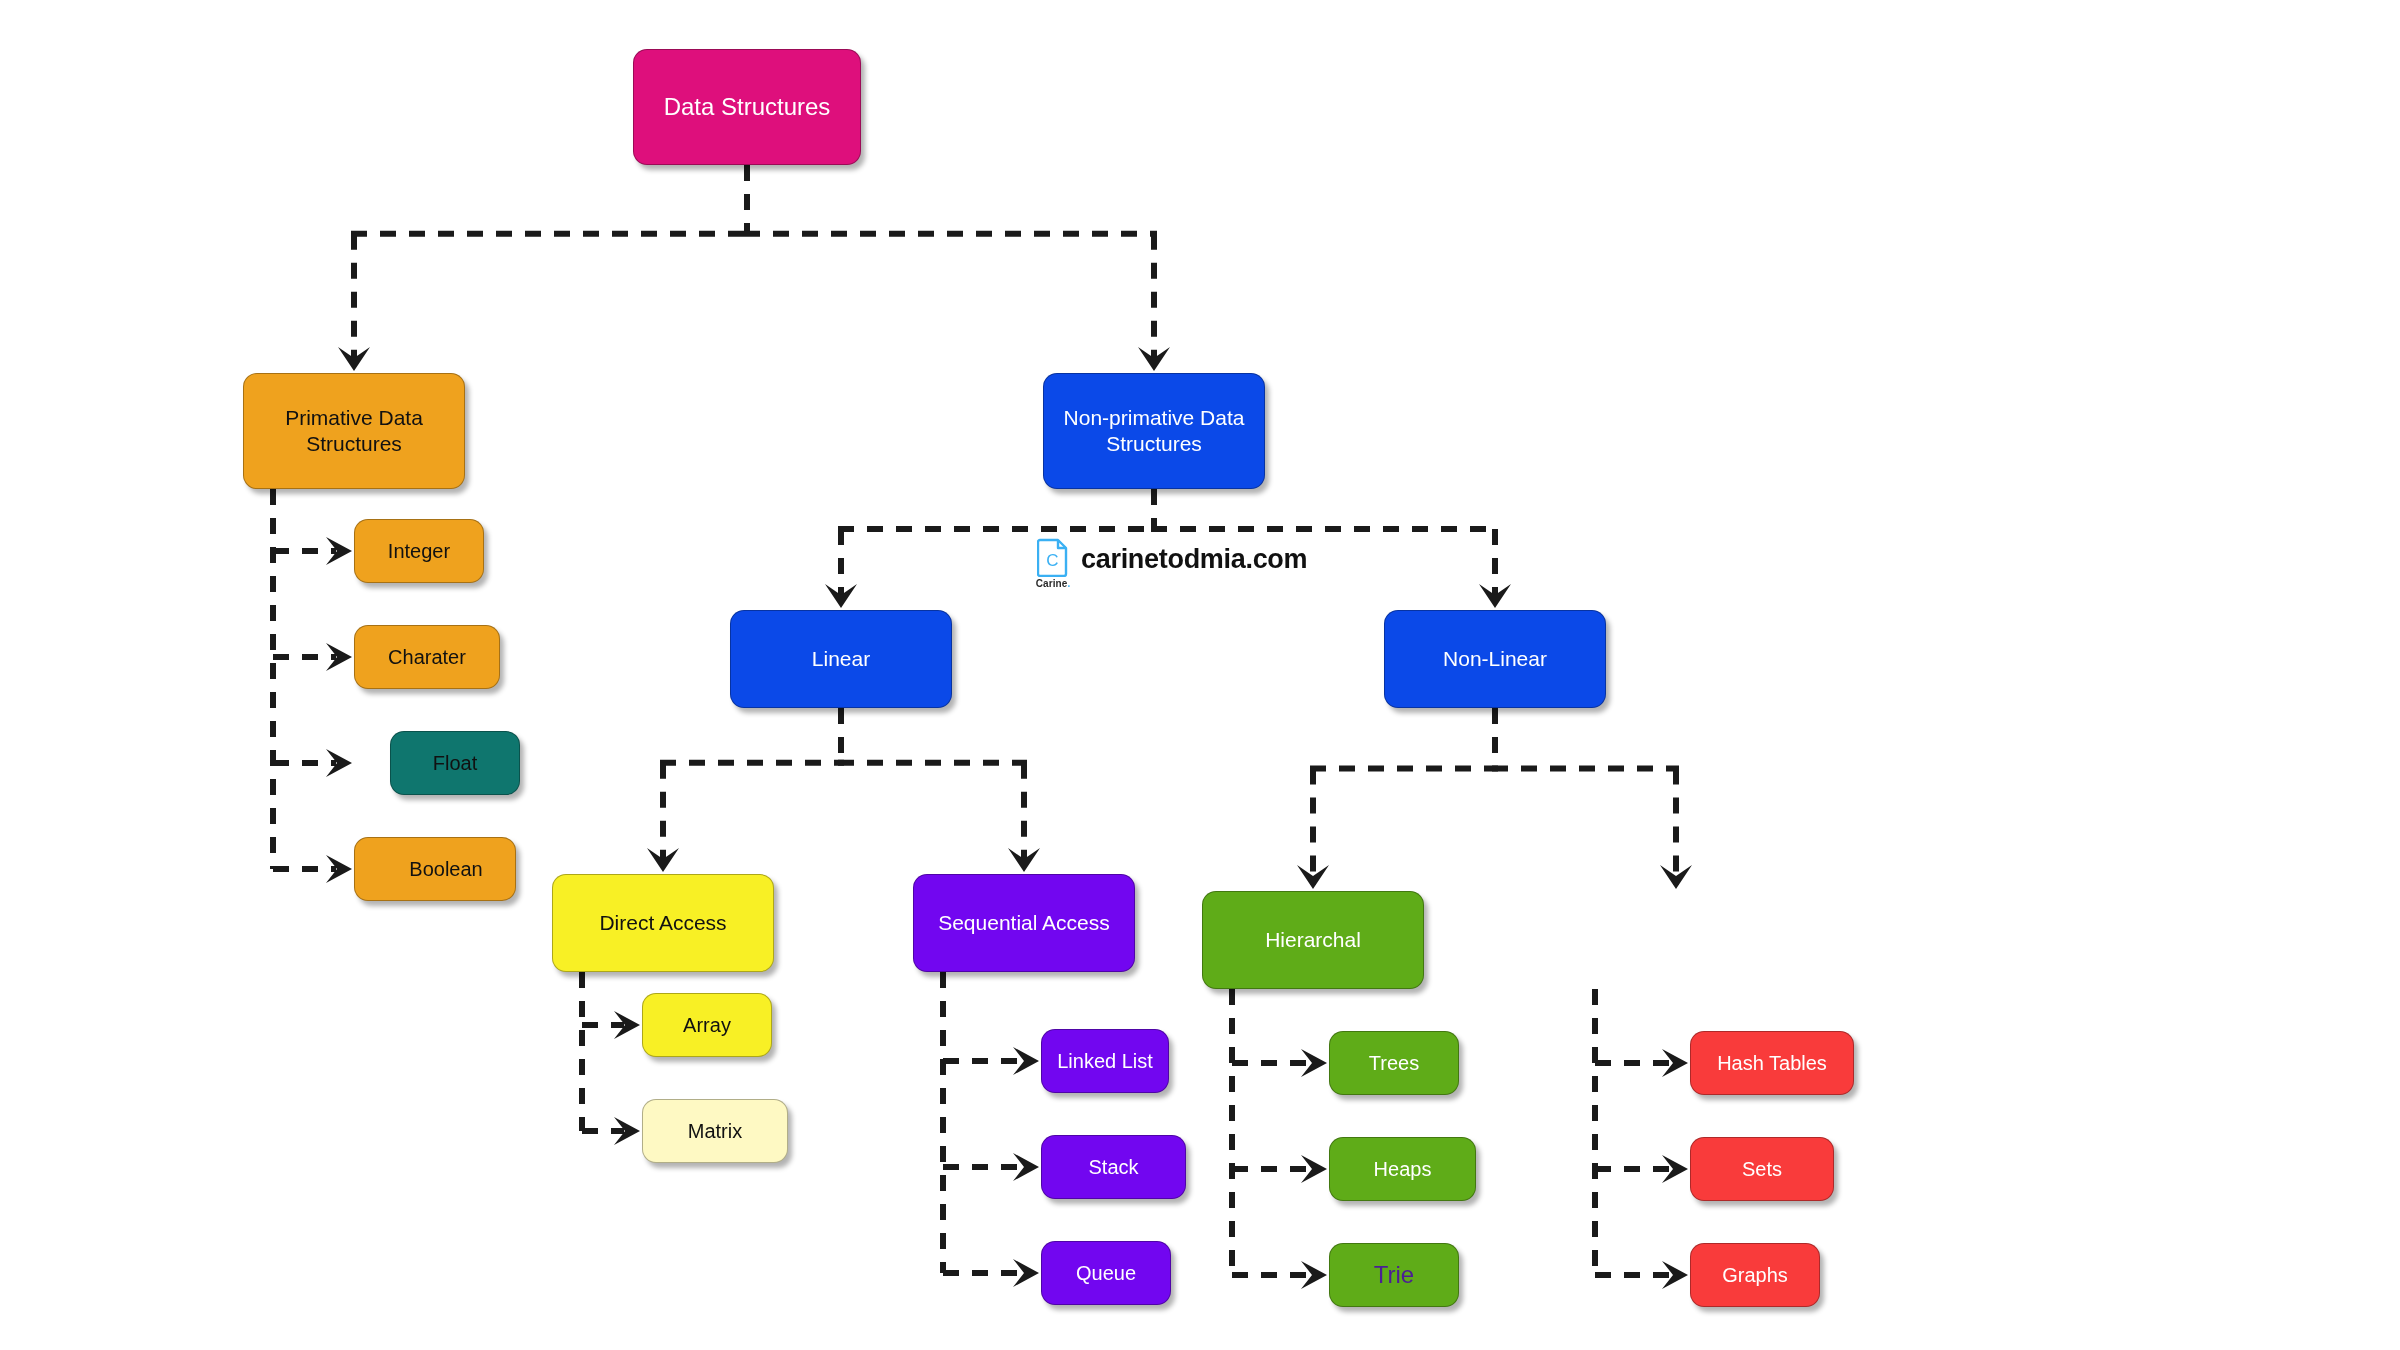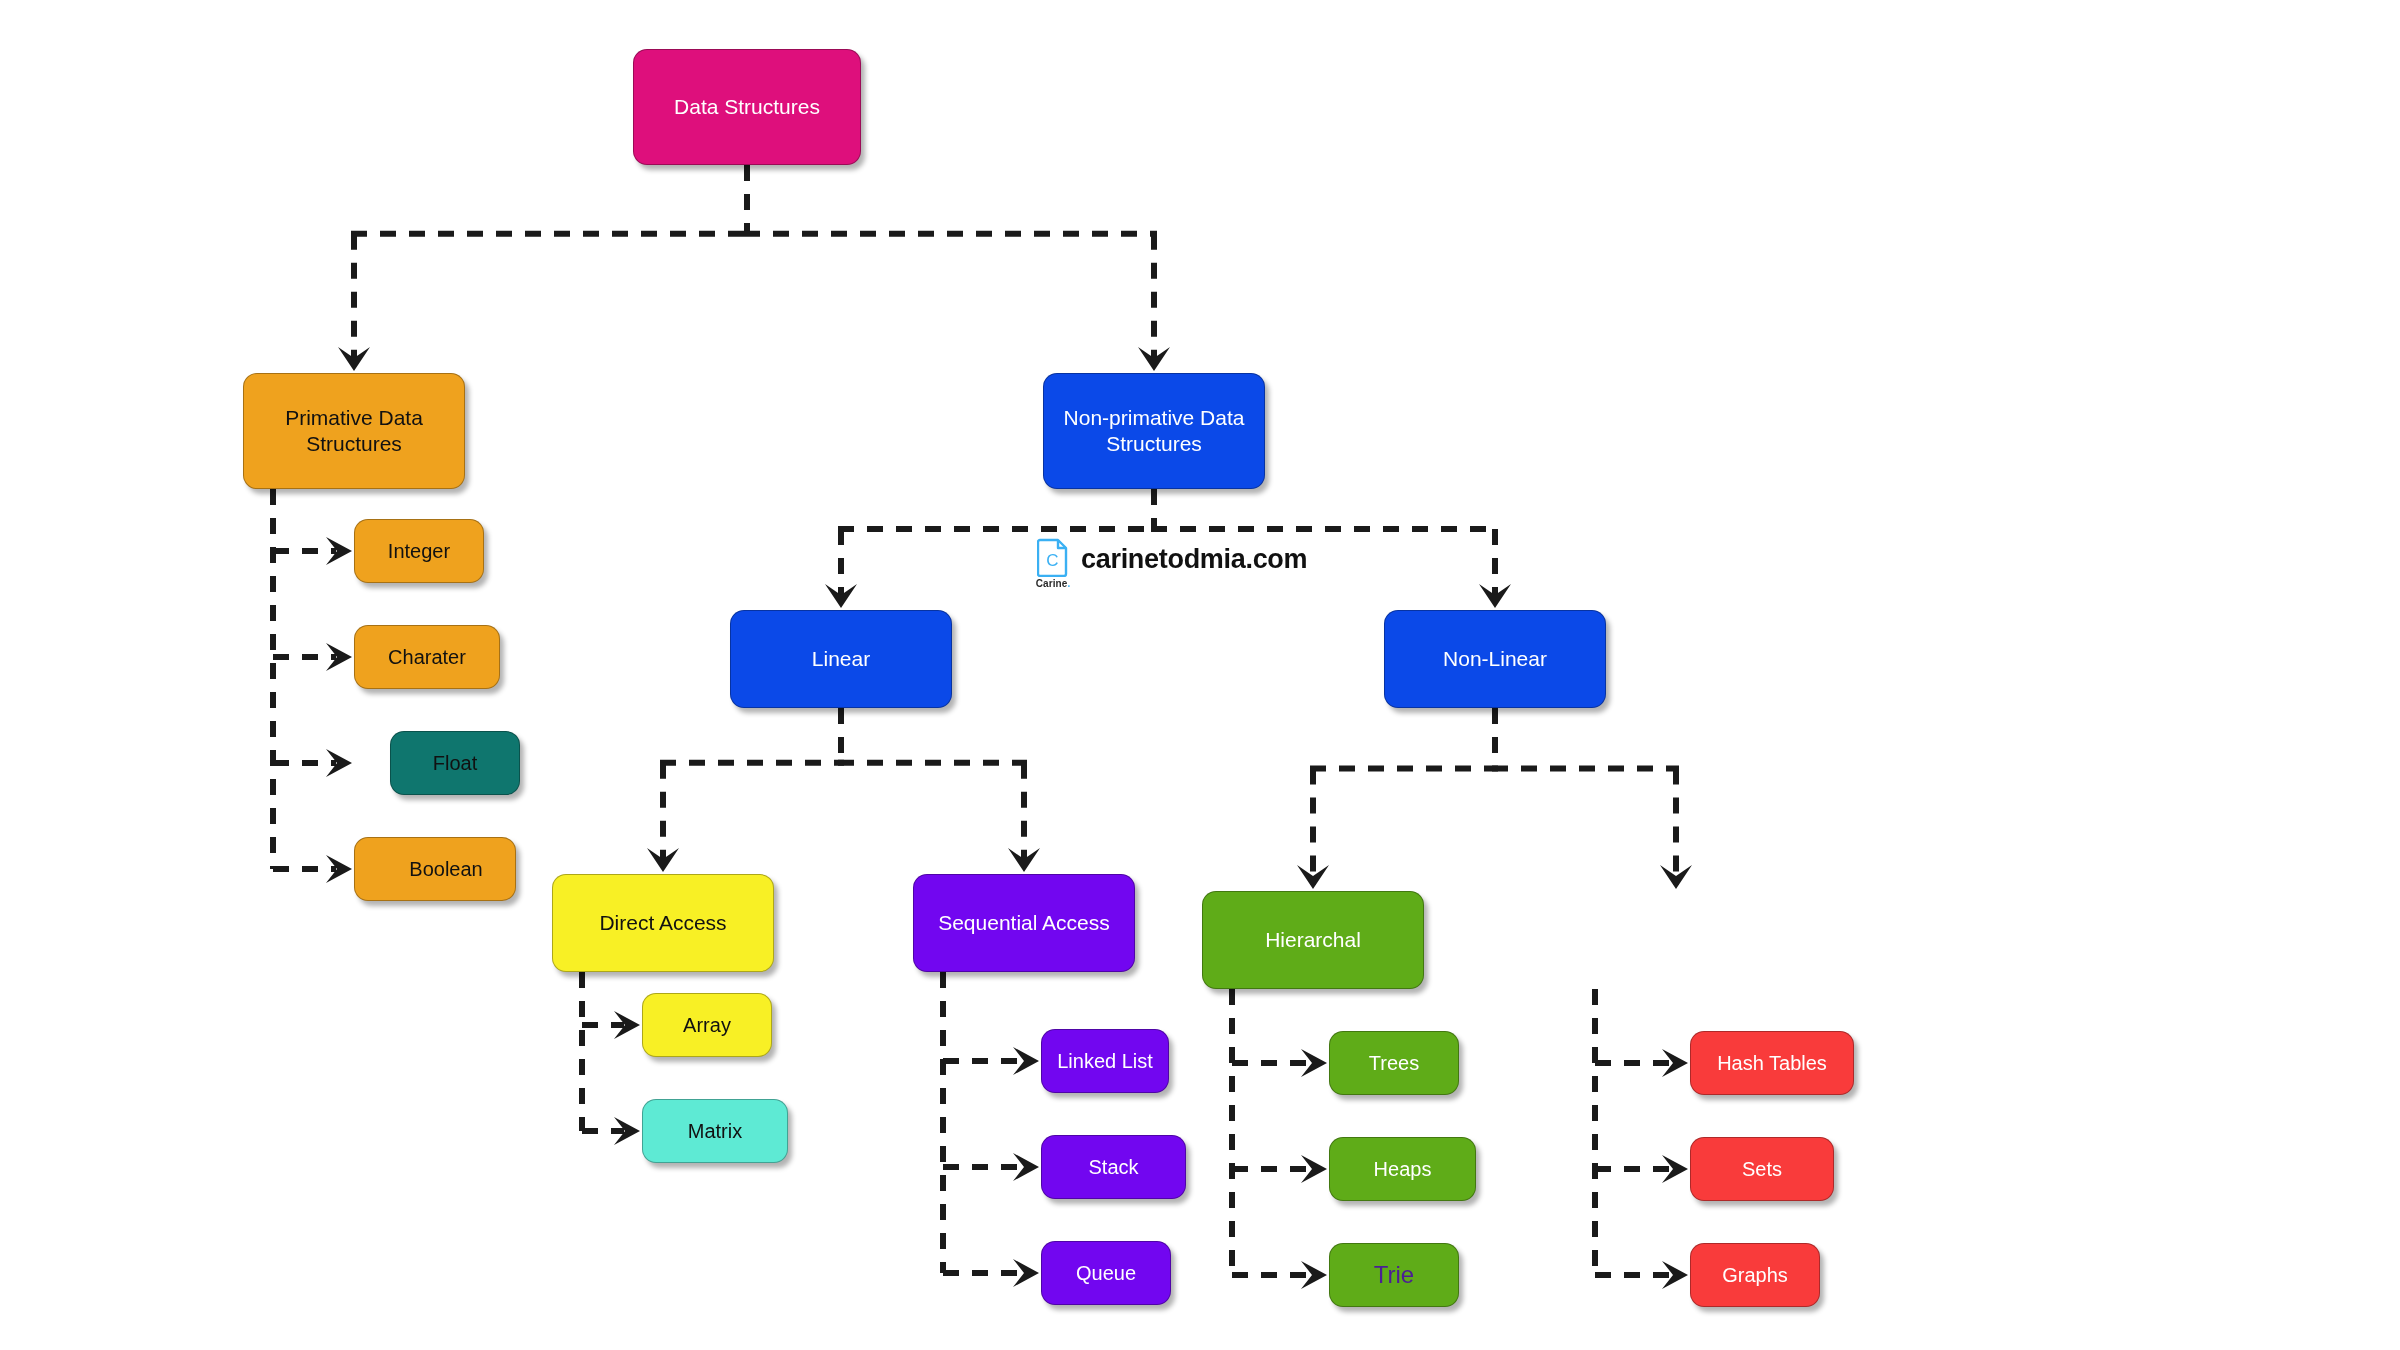--- a/index.html
+++ b/index.html
@@ -164,36 +164,36 @@
       <line x1="1595" y1="1063" x2="1672" y2="1063" stroke="#1a1a1a" stroke-width="6" stroke-dasharray="16 13" stroke-linecap="butt"></line>
       <path d="M 1662 1049 L 1688 1063 L 1662 1077 L 1673 1063 Z" fill="#1a1a1a"></path>
       <line x1="1595" y1="989" x2="1595" y2="1169" stroke="#1a1a1a" stroke-width="6" stroke-dasharray="16 13" stroke-linecap="butt"></line>
       <line x1="1595" y1="1169" x2="1672" y2="1169" stroke="#1a1a1a" stroke-width="6" stroke-dasharray="16 13" stroke-linecap="butt"></line>
       <path d="M 1662 1155 L 1688 1169 L 1662 1183 L 1673 1169 Z" fill="#1a1a1a"></path>
       <line x1="1595" y1="989" x2="1595" y2="1275" stroke="#1a1a1a" stroke-width="6" stroke-dasharray="16 13" stroke-linecap="butt"></line>
       <line x1="1595" y1="1275" x2="1672" y2="1275" stroke="#1a1a1a" stroke-width="6" stroke-dasharray="16 13" stroke-linecap="butt"></line>
       <path d="M 1662 1261 L 1688 1275 L 1662 1289 L 1673 1275 Z" fill="#1a1a1a"></path>
     </svg>
 
-  <div class="node" style="left: 633px; top: 49px; width: 228px; height: 116px; background: rgb(222, 15, 124); color: rgb(255, 255, 255); font-size: 21px;"><span class="node-label">Data Structures</span></div>
+  <div class="node" style="left: 633px; top: 49px; width: 228px; height: 116px; background: rgb(222, 15, 124); color: rgb(255, 255, 255); font-size: 24px;"><span class="node-label">Data Structures</span></div>
     <div class="node" style="left: 243px; top: 373px; width: 222px; height: 116px; background: rgb(239, 162, 30); color: rgb(17, 17, 17); font-size: 21px;"><span class="node-label">Primative Data
 Structures</span></div>
     <div class="node" style="left: 1043px; top: 373px; width: 222px; height: 116px; background: rgb(11, 73, 232); color: rgb(255, 255, 255); font-size: 21px;"><span class="node-label">Non-primative Data
 Structures</span></div>
     <div class="node" style="left: 354px; top: 519px; width: 130px; height: 64px; background: rgb(239, 162, 30); color: rgb(17, 17, 17); font-size: 20px;"><span class="node-label">Integer</span></div>
     <div class="node" style="left: 354px; top: 625px; width: 146px; height: 64px; background: rgb(239, 162, 30); color: rgb(17, 17, 17); font-size: 20px;"><span class="node-label">Charater</span></div>
     <div class="node" style="left: 354px; top: 731px; width: 130px; height: 64px; background: #0f766e; color: rgb(17, 17, 17); font-size: 20px; margin-left: 36px;"><span class="node-label">Float</span></div>
     <div class="node" style="left: 354px; top: 837px; width: 162px; height: 64px; background: rgb(239, 162, 30); color: rgb(17, 17, 17); font-size: 20px; padding-left: 28px;"><span class="node-label">Boolean</span></div>
     <div class="node" style="left: 730px; top: 610px; width: 222px; height: 98px; background: rgb(11, 73, 232); color: rgb(255, 255, 255); font-size: 21px;"><span class="node-label">Linear</span></div>
     <div class="node" style="left: 1384px; top: 610px; width: 222px; height: 98px; background: rgb(11, 73, 232); color: rgb(255, 255, 255); font-size: 21px;"><span class="node-label">Non-Linear</span></div>
     <div class="node" style="left: 552px; top: 874px; width: 222px; height: 98px; background: rgb(248, 240, 37); color: rgb(17, 17, 17); font-size: 21px;"><span class="node-label">Direct Access</span></div>
     <div class="node" style="left: 913px; top: 874px; width: 222px; height: 98px; background: rgb(114, 6, 240); color: rgb(255, 255, 255); font-size: 21px;"><span class="node-label">Sequential Access</span></div>
     <div class="node" style="left: 1202px; top: 891px; width: 222px; height: 98px; background: rgb(95, 172, 24); color: rgb(255, 255, 255); font-size: 21px;"><span class="node-label">Hierarchal</span></div>
     <div class="node" style="left: 642px; top: 993px; width: 130px; height: 64px; background: rgb(248, 240, 37); color: rgb(17, 17, 17); font-size: 20px;"><span class="node-label">Array</span></div>
-    <div class="node" style="left: 642px; top: 1099px; width: 146px; height: 64px; background: #5eead4; color: rgb(17, 17, 17); font-size: 20px;"><span class="node-label">Matrix</span></div>
+    <div class="node" style="left: 642px; top: 1099px; width: 146px; height: 64px; background: #fef9c3; color: rgb(17, 17, 17); font-size: 20px;"><span class="node-label">Matrix</span></div>
     <div class="node" style="left: 1041px; top: 1029px; width: 128px; height: 64px; background: rgb(114, 6, 240); color: rgb(255, 255, 255); font-size: 20px;"><span class="node-label">Linked List</span></div>
     <div class="node" style="left: 1041px; top: 1135px; width: 145px; height: 64px; background: rgb(114, 6, 240); color: rgb(255, 255, 255); font-size: 20px;"><span class="node-label">Stack</span></div>
     <div class="node" style="left: 1041px; top: 1241px; width: 130px; height: 64px; background: rgb(114, 6, 240); color: rgb(255, 255, 255); font-size: 20px;"><span class="node-label">Queue</span></div>
     <div class="node" style="left: 1329px; top: 1031px; width: 130px; height: 64px; background: rgb(95, 172, 24); color: rgb(255, 255, 255); font-size: 20px;"><span class="node-label">Trees</span></div>
     <div class="node" style="left: 1329px; top: 1137px; width: 147px; height: 64px; background: rgb(95, 172, 24); color: rgb(255, 255, 255); font-size: 20px;"><span class="node-label">Heaps</span></div>
     <div class="node" style="left: 1329px; top: 1243px; width: 130px; height: 64px; background: rgb(95, 172, 24); color: #4c1d95; font-size: 24px;"><span class="node-label">Trie</span></div>
     <div class="node" style="left: 1690px; top: 1031px; width: 164px; height: 64px; background: rgb(249, 59, 59); color: rgb(255, 255, 255); font-size: 20px;"><span class="node-label">Hash Tables</span></div>
     <div class="node" style="left: 1690px; top: 1137px; width: 144px; height: 64px; background: rgb(249, 59, 59); color: rgb(255, 255, 255); font-size: 20px;"><span class="node-label">Sets</span></div>
     <div class="node" style="left: 1690px; top: 1243px; width: 130px; height: 64px; background: rgb(249, 59, 59); color: rgb(255, 255, 255); font-size: 20px;"><span class="node-label">Graphs</span></div>
     <div id="watermark" style="left:1032px; top:535px;">

